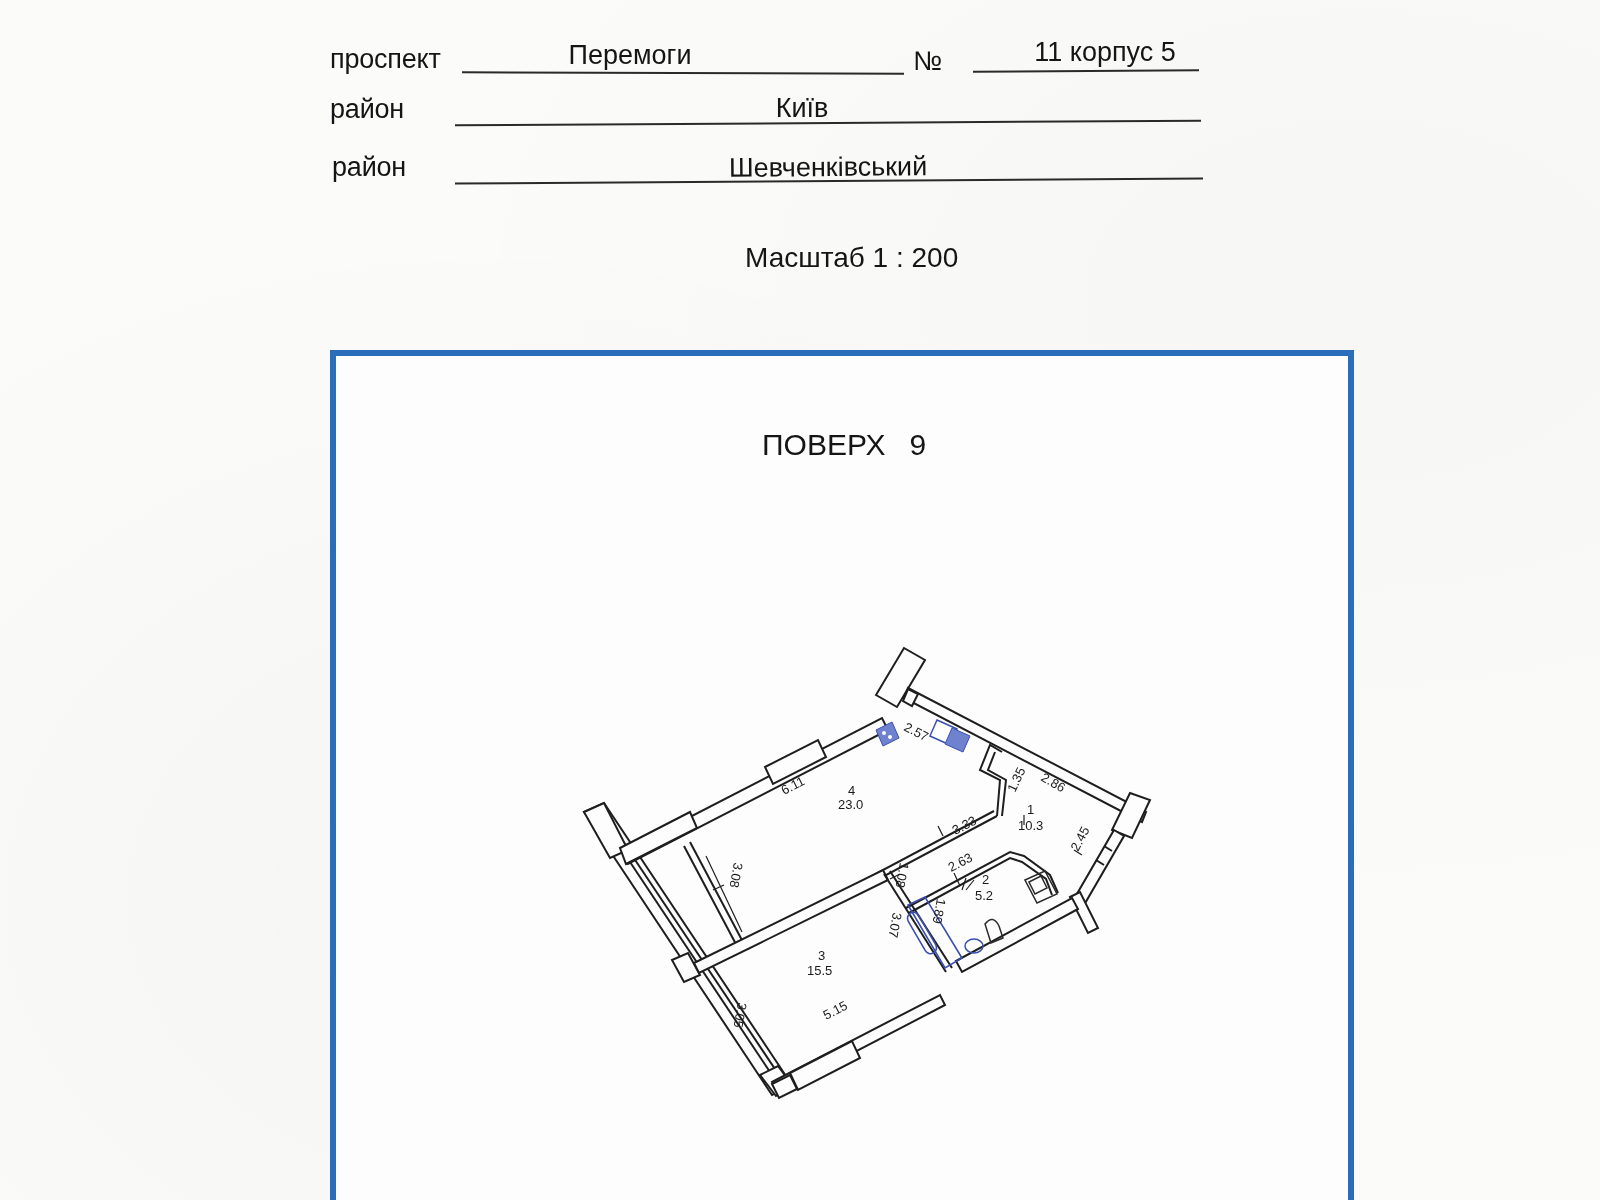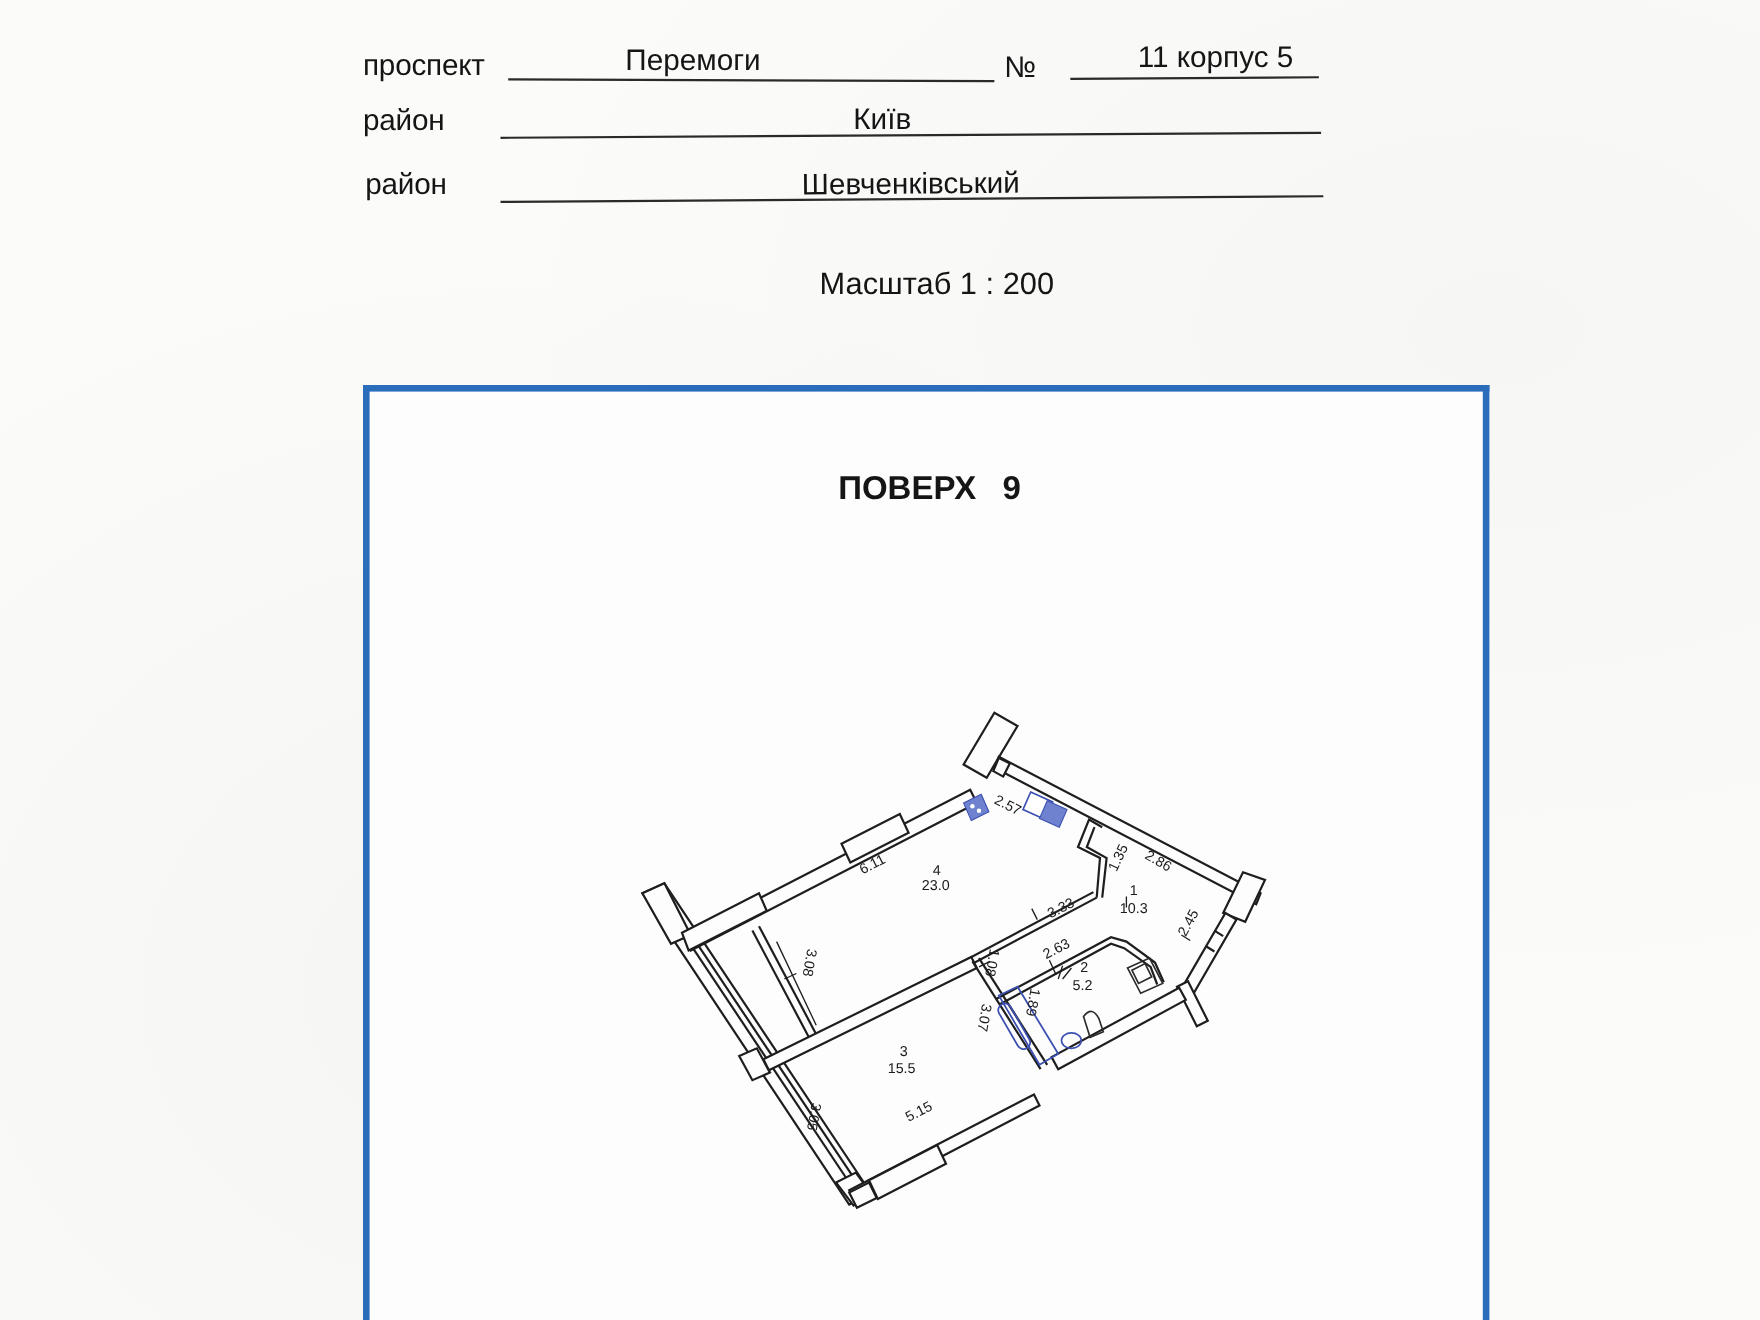--- a/index.html
+++ b/index.html
@@ -61,21 +61,21 @@
       background: #fdfdfd;
     }
     .floor-title {
       position: absolute;
       left: 762px;
       top: 428px;
       font-size: 30px;
       white-space: nowrap;
       word-spacing: 12px;
     }
-    .floor-title span { margin-left: 24px; font-weight: bold; }
+    .floor-title span { margin-left: 24px; }
     svg.plan {
       position: absolute;
       left: 0; top: 0;
       width: 1600px; height: 1200px;
       pointer-events: none;
     }
     svg.plan text {
       font-family: "Liberation Sans", "DejaVu Sans", sans-serif;
       font-size: 13px;
       fill: #1b1b1b;

